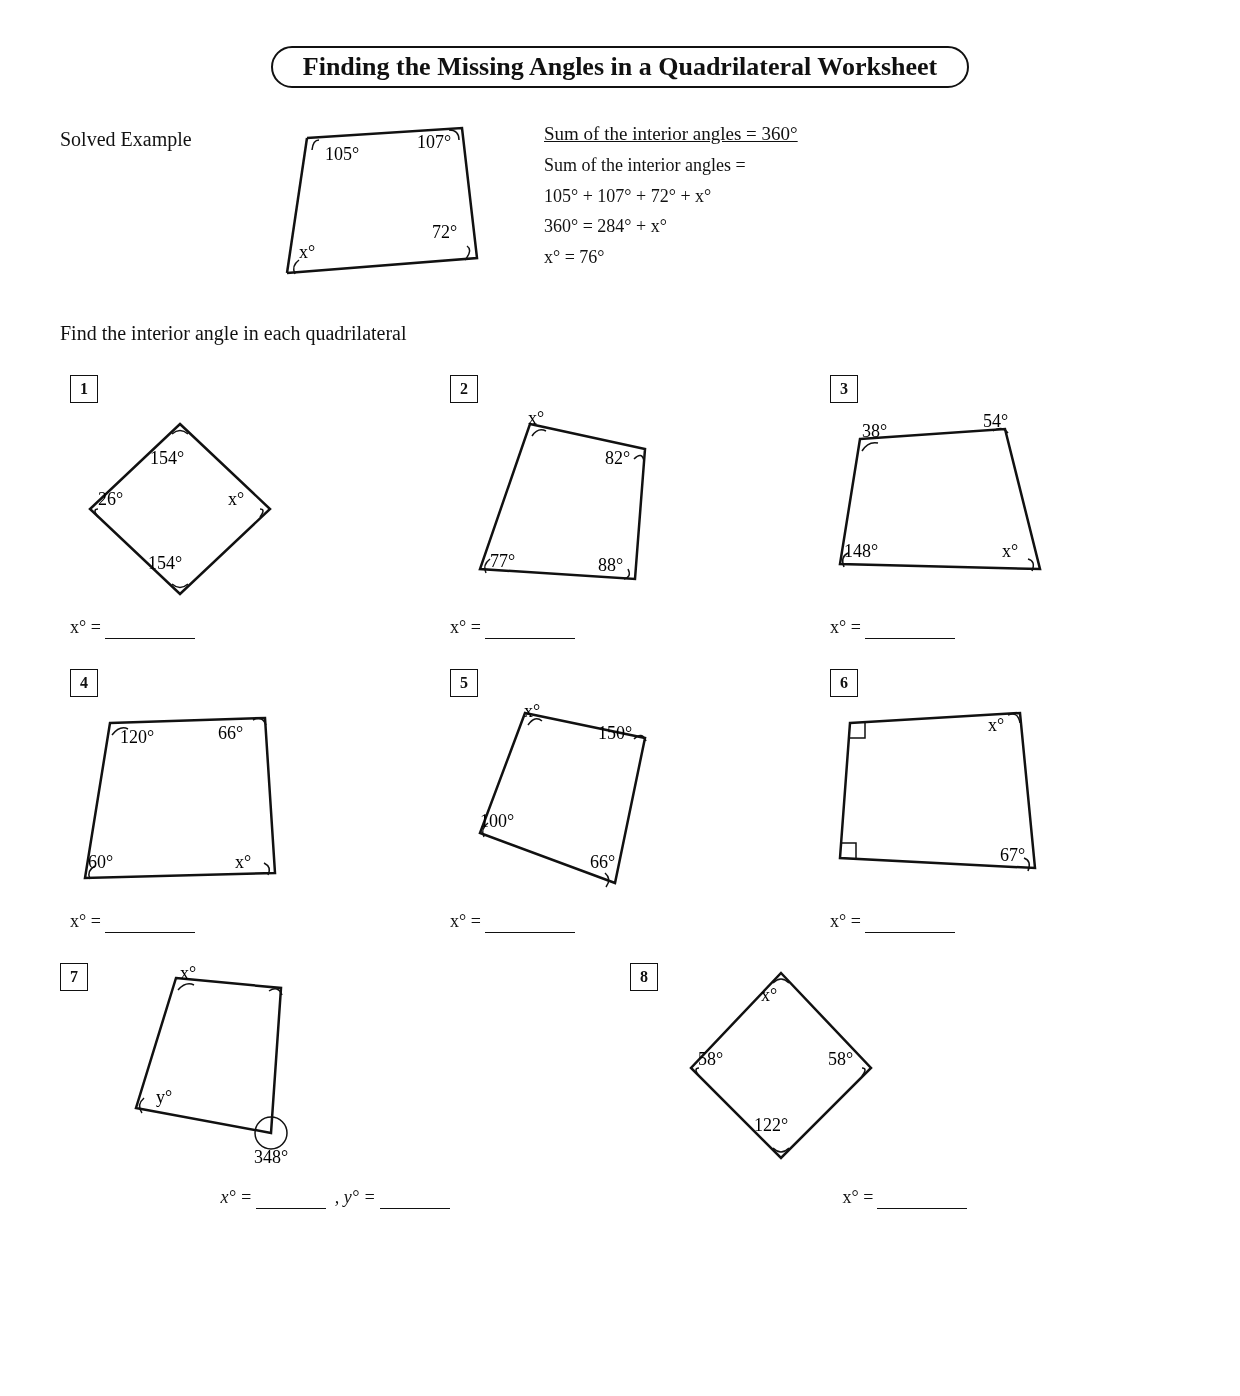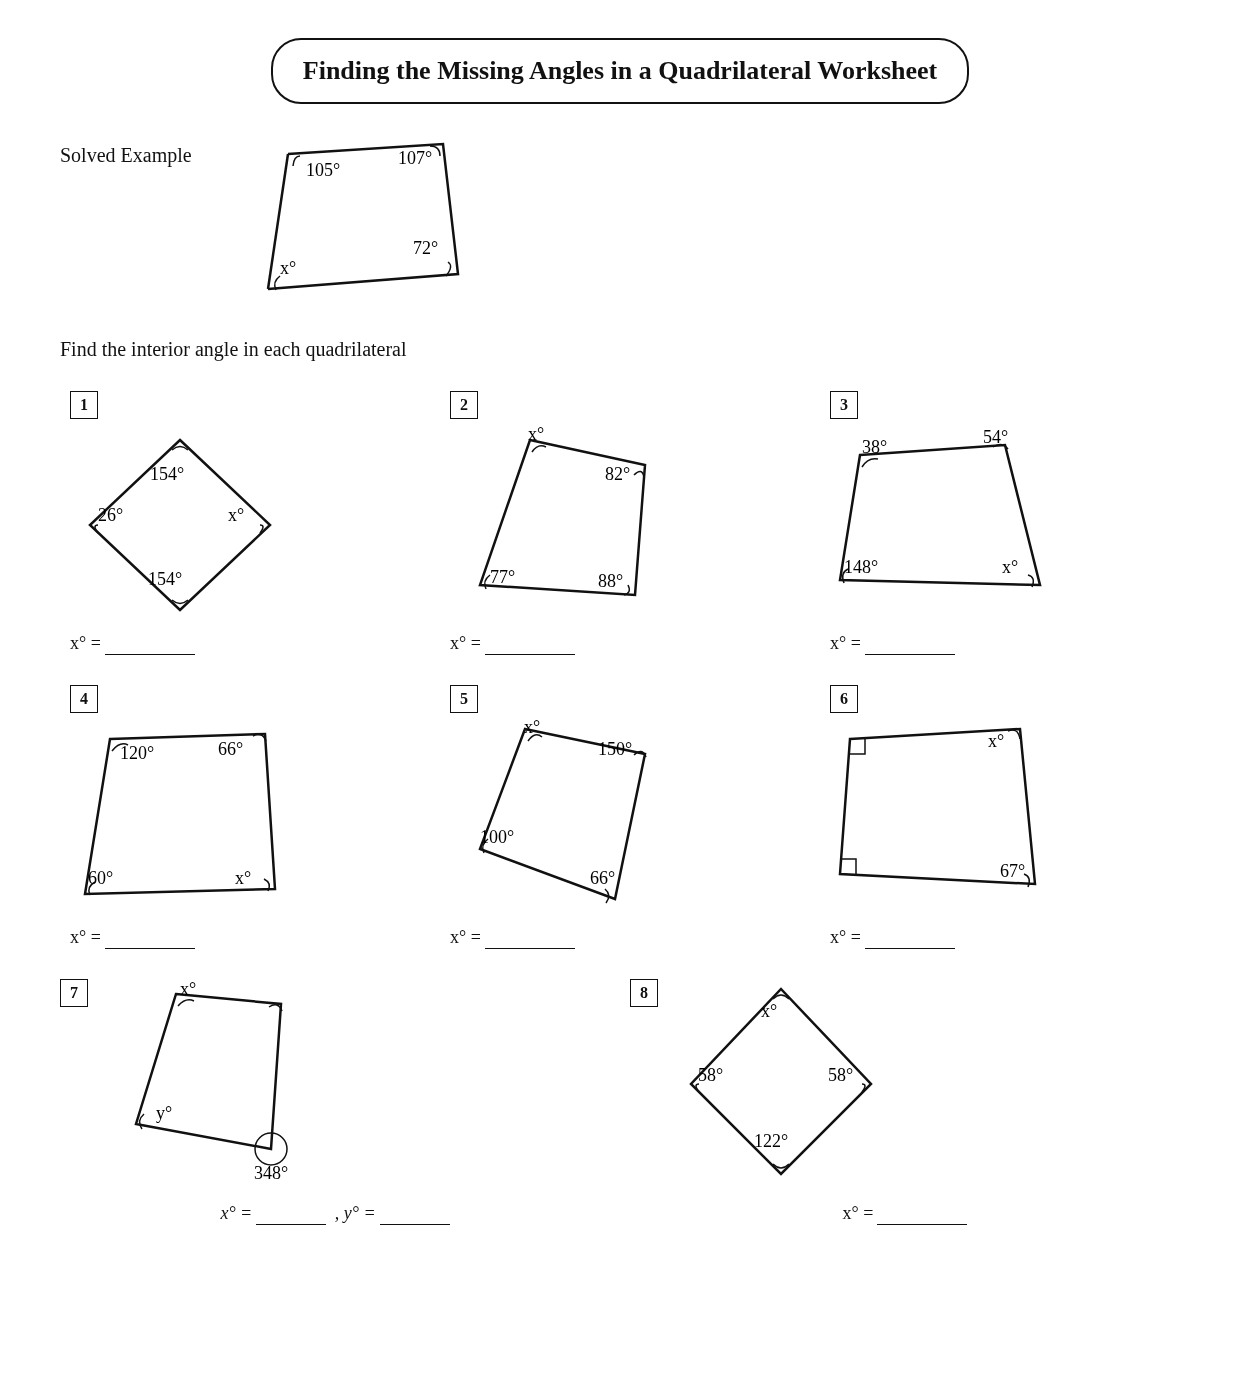--- a/index.html
+++ b/index.html
@@ -11,32 +11,32 @@
       padding: 30px 60px;
       color: #111;
     }
     .page-title {
       text-align: right;
       font-size: 26px;
       font-weight: bold;
       border: 2px solid #111;
       border-radius: 30px;
       display: inline-block;
-      padding: 16px 30px;
-      margin: 8px auto 30px auto;
+      padding: 4px 30px;
+      margin: 16px auto 30px auto;
       display: block;
       width: fit-content;
       margin-left: auto;
       margin-right: auto;
     }
     .intro-row {
       display: flex;
       align-items: flex-start;
       margin-bottom: 30px;
-      gap: 28px;
+      gap: 47px;
     }
     .solved-label {
       font-size: 20px;
       padding-top: 10px;
       min-width: 170px;
     }
     .example-shape {
       flex-shrink: 0;
     }
     .solution-text {
@@ -120,20 +120,27 @@
 
       <path d="M 22,142 Q 14,148 18,156" fill="none" stroke="#111" stroke-width="1.5"></path>
 
       <text x="48" y="42" font-size="18">105°</text>
       <text x="140" y="30" font-size="18">107°</text>
       <text x="155" y="120" font-size="18">72°</text>
       <text x="22" y="140" font-size="18">x°</text>
     </svg>
   </div>
 
+  <div class="solution-text">
+    <div class="underline-title">Sum of the interior angles = 360°</div>
+    <div>Sum of the interior angles =</div>
+    <div>105° + 107° + 72° + x°</div>
+    <div>360° = 284° + x°</div>
+    <div>x° = 76°</div>
+  </div>
 </div>
 
 <div class="instructions">Find the interior angle in each quadrilateral</div>
 
 <div class="problems-grid">
 
   <div class="problem-cell">
     <div class="problem-number">1</div>
     <svg width="220" height="200" viewBox="0 0 220 200">
 

